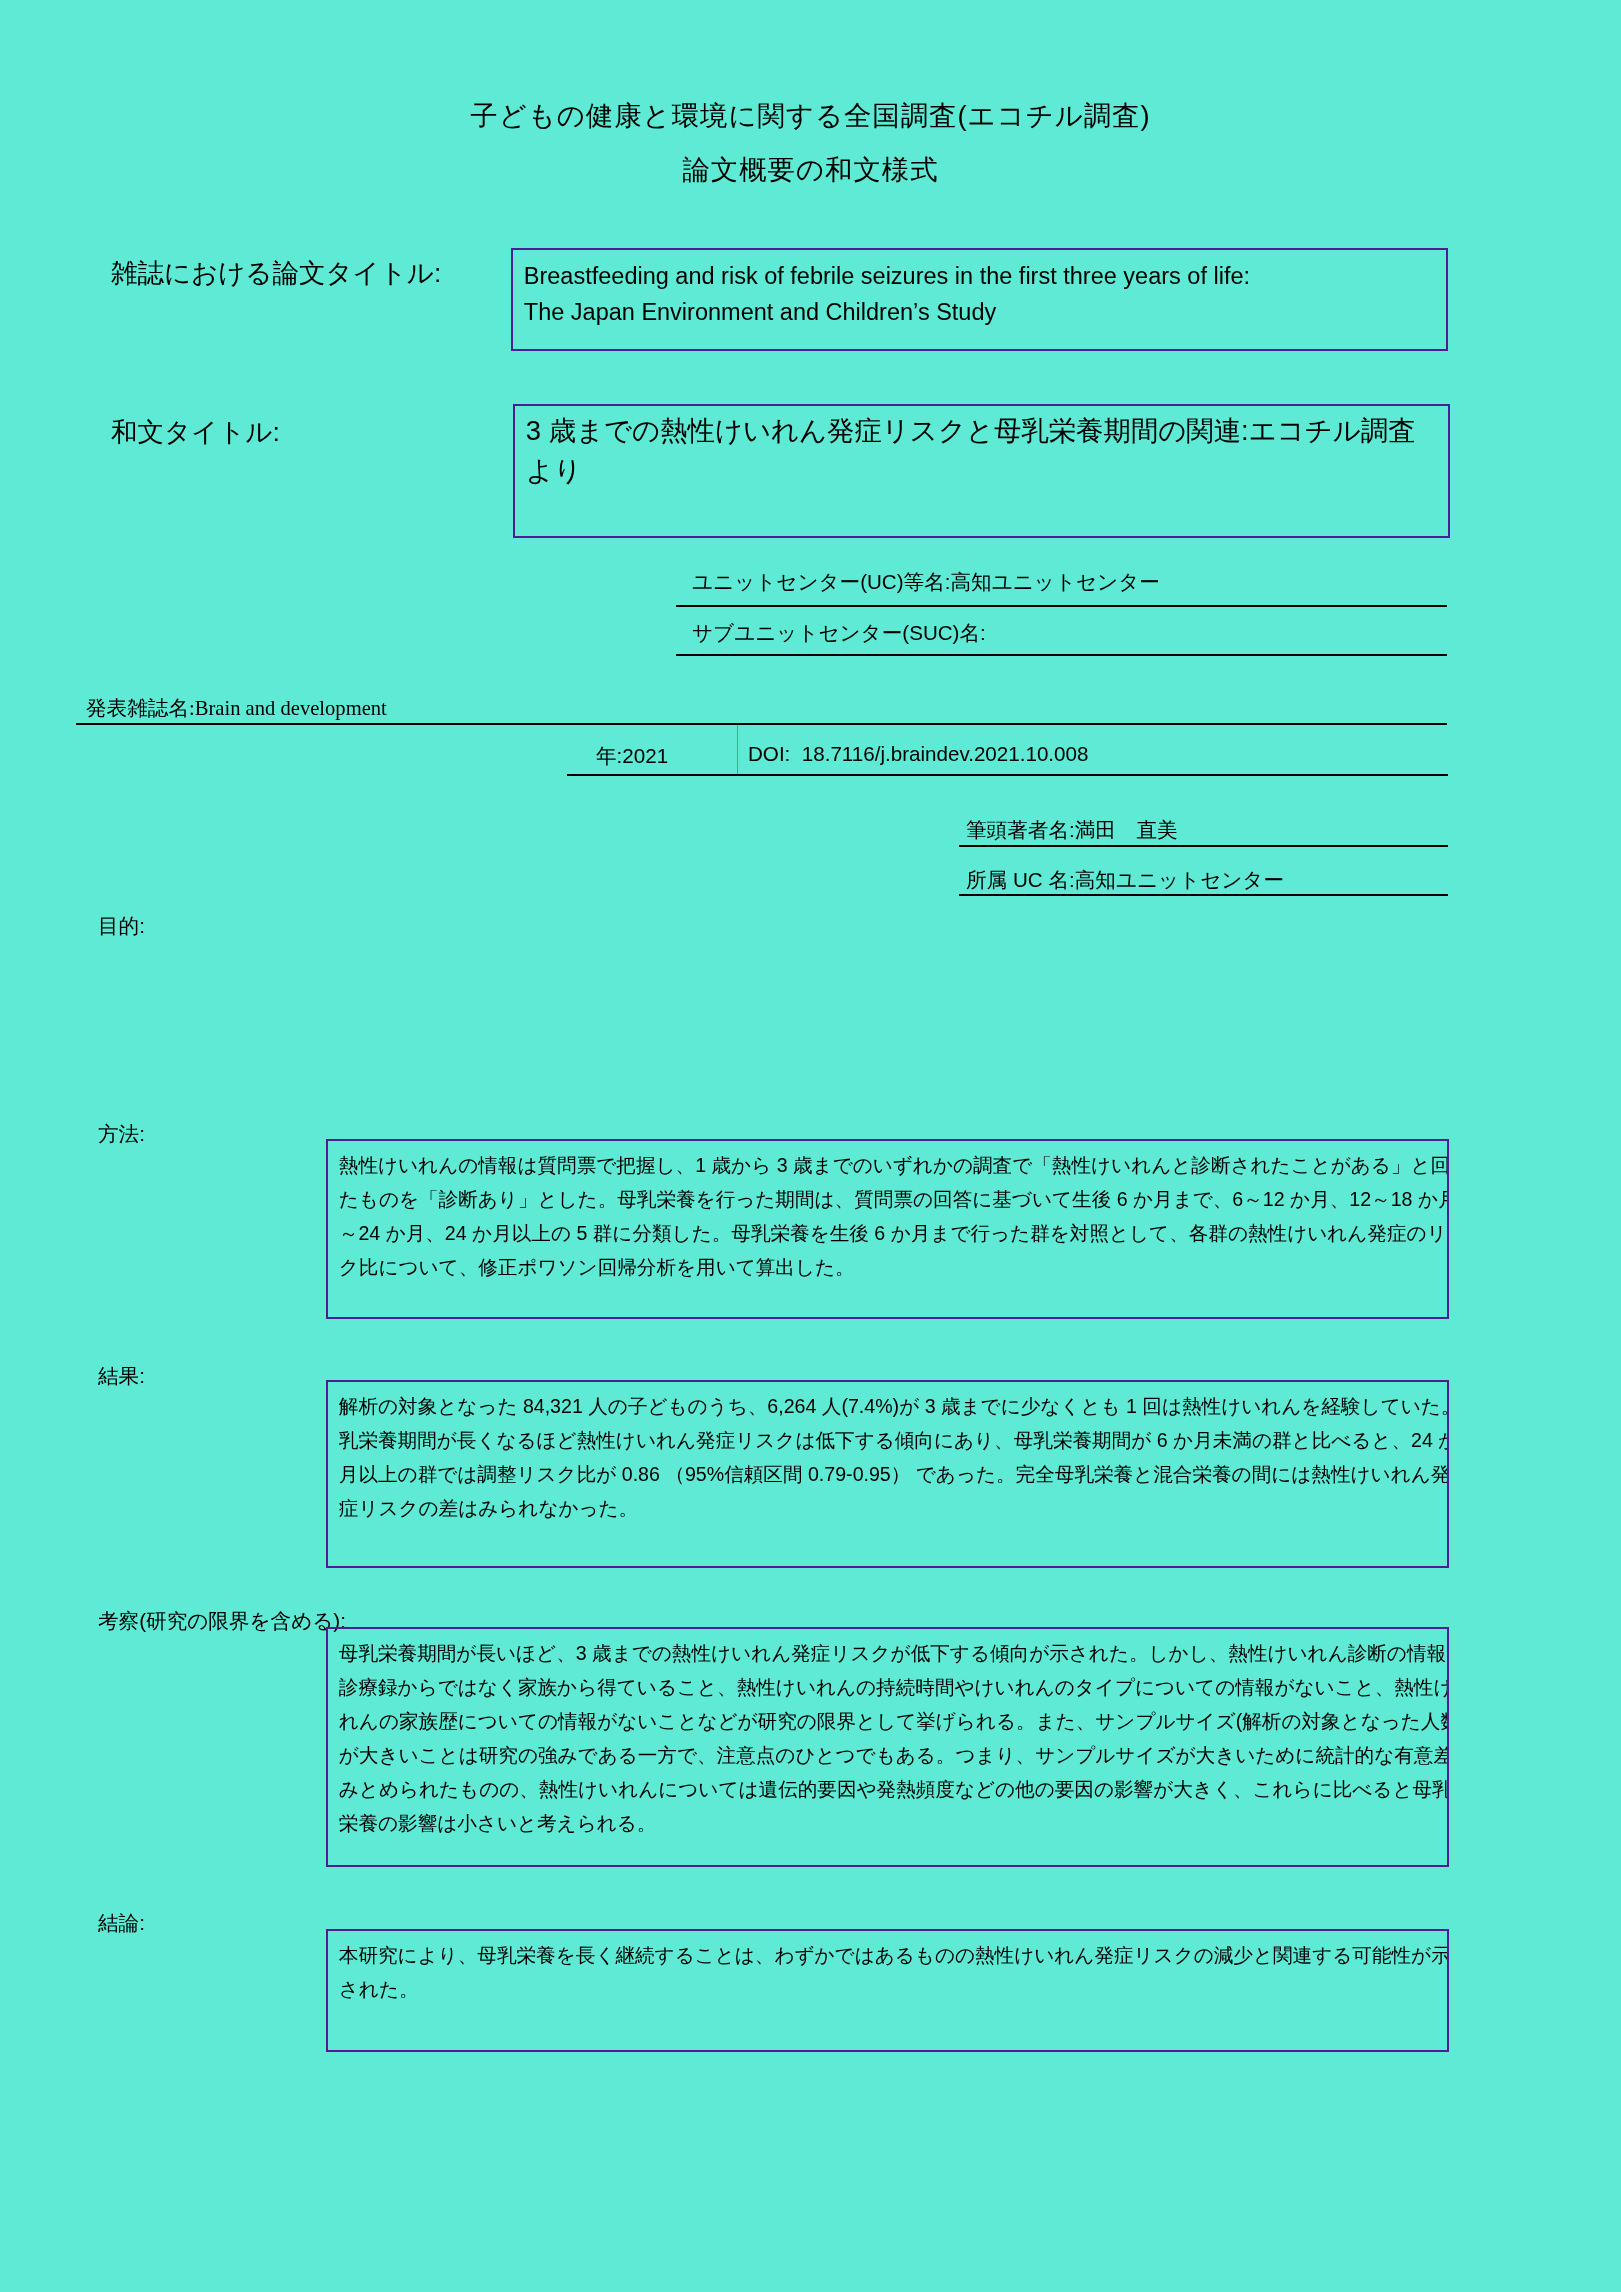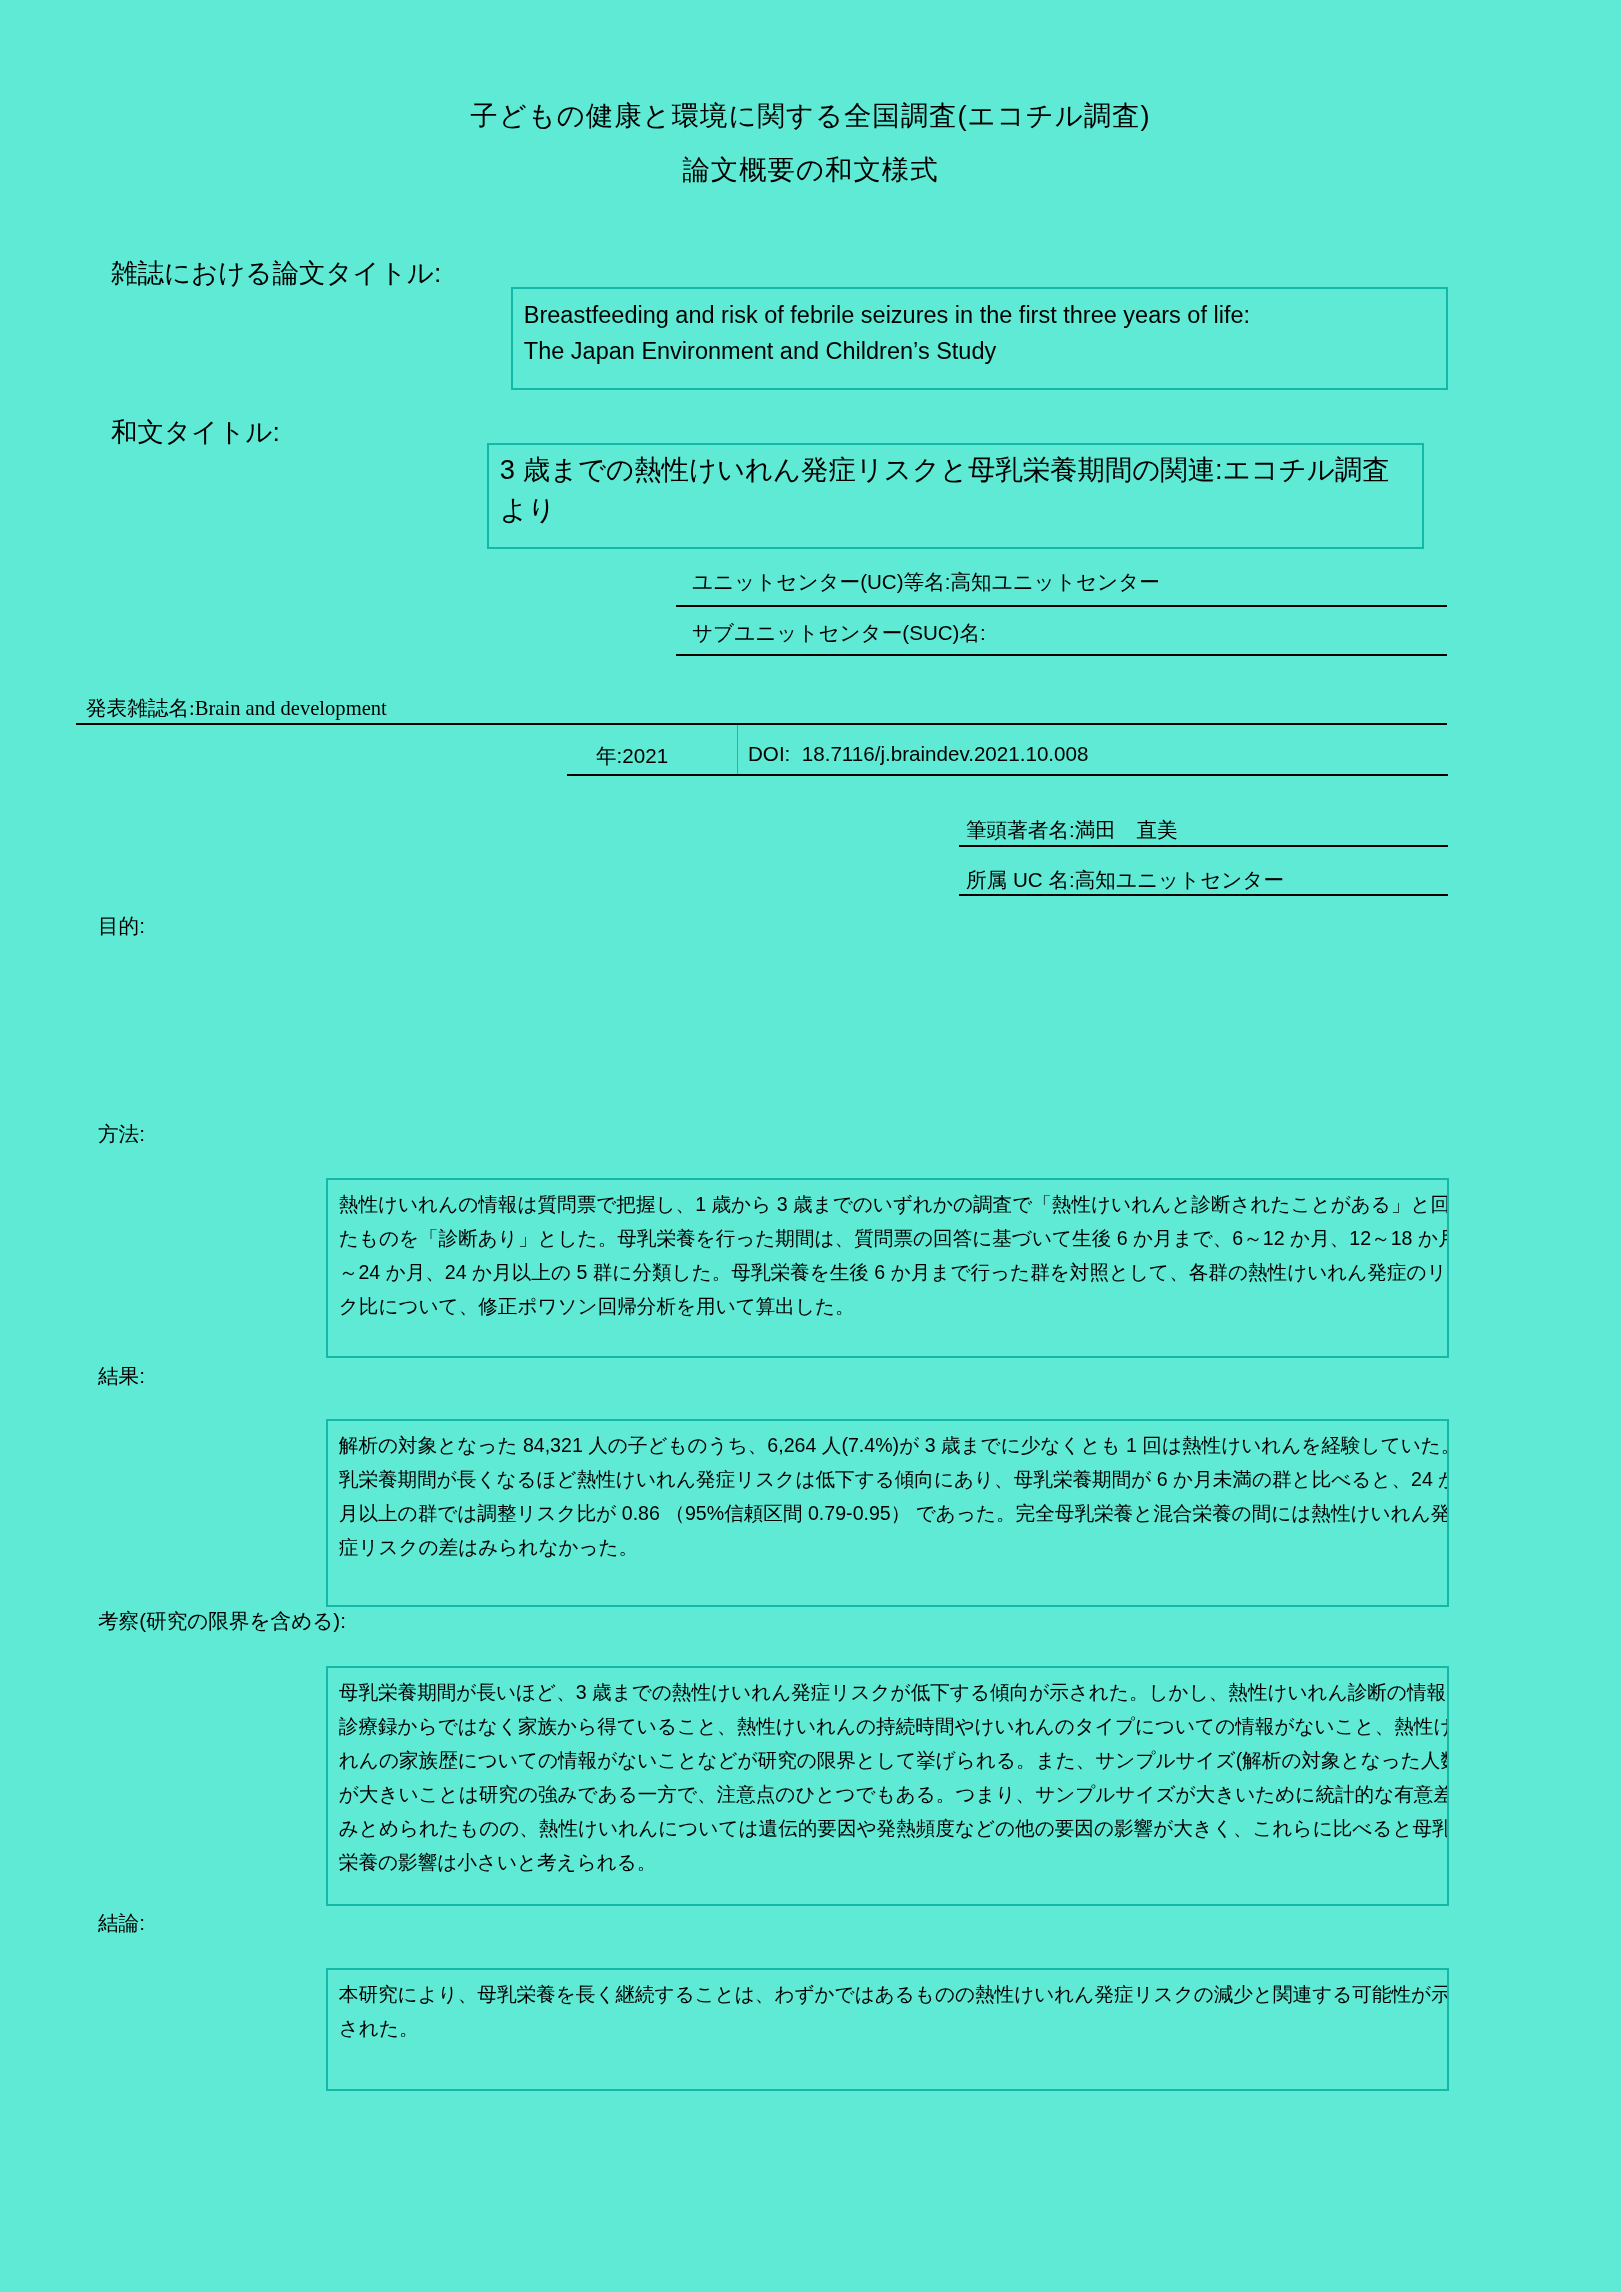--- a/index.html
+++ b/index.html
@@ -10,21 +10,21 @@
     background:#5eead4;
     color:#000;
     font-family:"Liberation Sans", sans-serif;
     overflow:hidden;
   }
   .abs { position:absolute; }
   .doc-title { left:0; width:100%; text-align:center; font-size:27.4px; letter-spacing:1px; }
   .fld-label { font-size:26.5px; }
   .meta-line { font-size:20.6px; white-space:pre; }
   .sec-label { font-size:20.6px; white-space:pre; }
-  .box { border:2px solid #14b8a6; box-sizing:border-box; overflow:hidden;margin-top:39px; }
+  .box { border:2px solid #4c1d95; box-sizing:border-box; overflow:hidden; }
   .box-text { position:absolute; white-space:pre; }
   .en-title-text { font-size:23.5px; line-height:36px; }
   .jp-title-text { font-size:27.4px; line-height:40px; }
   .sec-text { font-size:19.6px; line-height:34px; }
   .uline { border-top:2px solid #000; height:0; }
   .vdiv { width:0; border-left:1px solid #888; }
 </style>
 </head>
 <body>
 
@@ -33,21 +33,21 @@
   <div class="abs doc-title" style="top:98px;">子どもの健康と環境に関する全国調査(エコチル調査)</div>
   <div class="abs doc-title" style="top:152px;">論文概要の和文様式</div>
 
   <div class="abs fld-label" style="left:111px; top:255px;">雑誌における論文タイトル:</div>
   <div class="abs box" style="left:511px; top:248px; width:937px; height:103px;">
     <div class="box-text en-title-text" style="left:10.8px; top:7.8px;">Breastfeeding and risk of febrile seizures in the first three years of life:
 The Japan Environment and Children’s Study</div>
   </div>
 
   <div class="abs fld-label" style="left:111px; top:414px;">和文タイトル:</div>
-  <div class="abs box" style="left:487px; top:404px; width:937px; height:106px;">
+  <div class="abs box" style="left:513px; top:404px; width:937px; height:134px;">
     <div class="box-text jp-title-text" style="left:10.8px; top:4.9px;">3 歳までの熱性けいれん発症リスクと母乳栄養期間の関連:エコチル調査
 より</div>
   </div>
 
   <div class="abs meta-line" style="left:692px; top:568px;">ユニットセンター(UC)等名:高知ユニットセンター</div>
   <div class="abs uline" style="left:676px; top:605px; width:771px;"></div>
 
   <div class="abs meta-line" style="left:692px; top:619px;">サブユニットセンター(SUC)名:</div>
   <div class="abs uline" style="left:676px; top:654px; width:771px;"></div>
 

